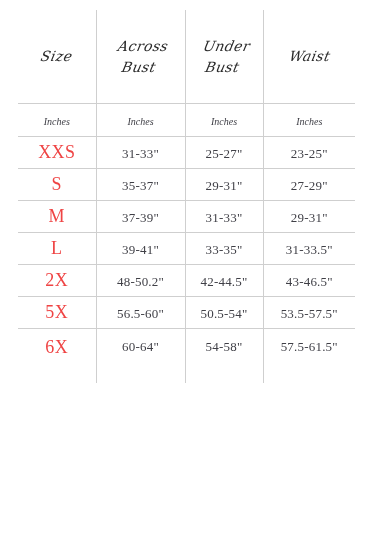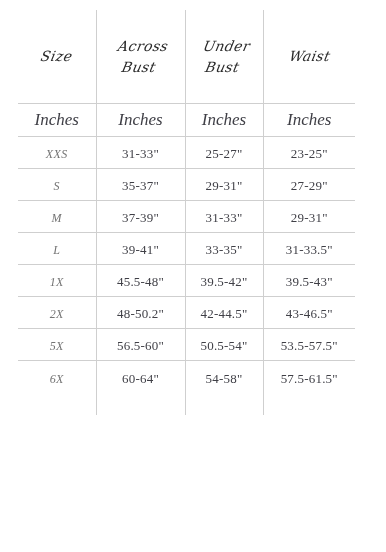--- a/index.html
+++ b/index.html
@@ -83,35 +83,34 @@
     font-size: 14px;
     line-height: 1.5;
     letter-spacing: 0.4px;
     color: #2b2b2b;
     transform: skewX(-12deg);
     white-space: pre-line;
   }
 
   .unit-label {
     font-style: italic;
-    font-size: 17px;
+    font-size: 10px;
     color: #3f3f46;
     text-align: right;
   }
 
   .cell-text {
     font-size: 13px;
     color: #3f3f46;
     letter-spacing: 0.2px;
   }
   .size-name {
-    font-size: 12px;
-    color: #737373;
+    font-size: 18px;
+    color: #ef4444;
     letter-spacing: 0.4px;
-    font-style: italic;
   }
 </style>
 </head>
 <body>
 
 <div id="size-chart">
 
   <table class="size-table">
     <colgroup>
       <col class="c-size">
@@ -172,26 +171,20 @@
         <td><span class="cell-text">31-33"</span></td>
         <td><span class="cell-text">29-31"</span></td>
       </tr>
       <tr class="data-row">
         <td><span class="size-name">L</span></td>
         <td><span class="cell-text">39-41"</span></td>
         <td><span class="cell-text">33-35"</span></td>
         <td><span class="cell-text">31-33.5"</span></td>
       </tr>
       <tr class="data-row">
-        <td><span class="size-name">1X</span></td>
-        <td><span class="cell-text">45.5-48"</span></td>
-        <td><span class="cell-text">39.5-42"</span></td>
-        <td><span class="cell-text">39.5-43"</span></td>
-      </tr>
-      <tr class="data-row">
         <td><span class="size-name">2X</span></td>
         <td><span class="cell-text">48-50.2"</span></td>
         <td><span class="cell-text">42-44.5"</span></td>
         <td><span class="cell-text">43-46.5"</span></td>
       </tr>
       <tr class="data-row">
         <td><span class="size-name">5X</span></td>
         <td><span class="cell-text">56.5-60"</span></td>
         <td><span class="cell-text">50.5-54"</span></td>
         <td><span class="cell-text">53.5-57.5"</span></td>

